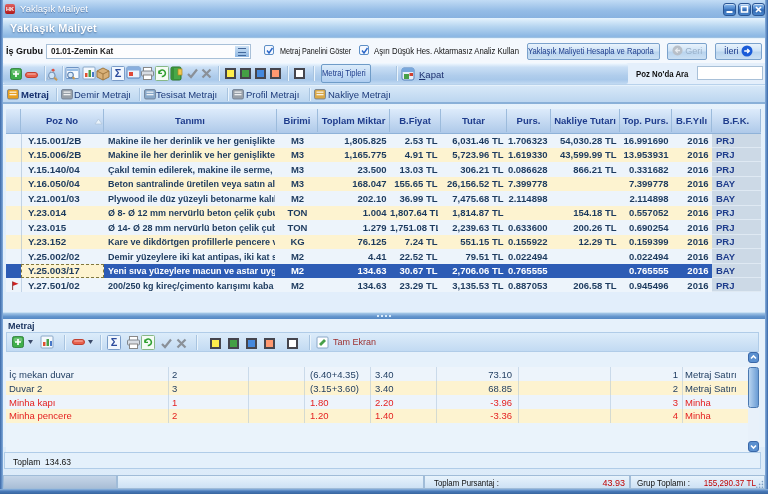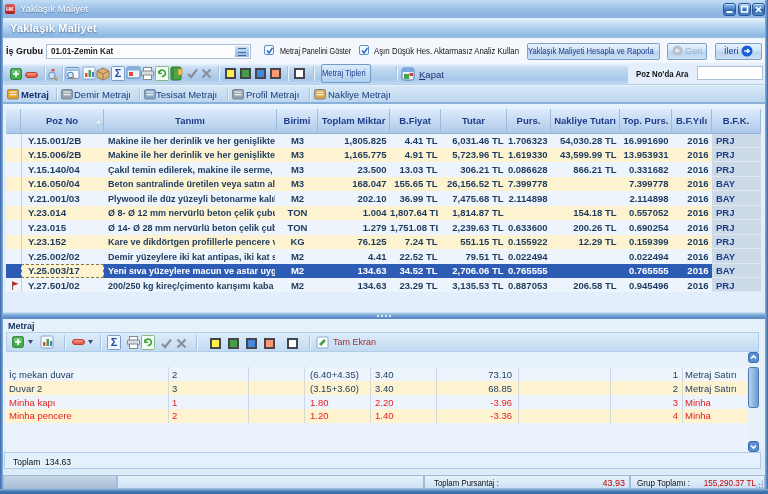--- a/index.html
+++ b/index.html
@@ -274,21 +274,21 @@
       <svg style="position:absolute;left:88px;top:9px" width="9" height="7">
         <path d="M4.5 1 L8 6 L1 6 Z" fill="#eaf3fb" stroke="#b0c4da" stroke-width=".7"></path>
       </svg>
     </div>
     <div class="row1 rw" style="left:6px;top:133.5px;width:755px;height:14.45px">
       <span style="left:15px;width:1px;top:0;height:14.45px;background:rgba(140,170,205,.45)"></span>
       <span style="left:22px;width:74px;font-size:9.8px">Y.15.001/2B</span>
       <span style="left:102px;width:167px;font-size:9px">Makine ile her derinlik ve her genişlikte yun</span>
       <span style="left:271px;width:41px;text-align:center;">M3</span>
       <span style="left:312px;width:68.5px;text-align:right;">1,805.825</span>
-      <span style="left:384px;width:47.5px;text-align:right;">4.41 TL</span>
+      <span style="left:384px;width:47.5px;text-align:right;">2.53 TL</span>
       <span style="left:435px;width:62.5px;text-align:right;">6,031.46 TL</span>
       <span style="left:501px;width:40.5px;text-align:right;">1.706323</span>
       <span style="left:545px;width:65.5px;text-align:right;">54,030.28 TL</span>
       <span style="left:614px;width:48.5px;text-align:right;">16.991690</span>
       <span style="left:666px;width:36.5px;text-align:right;">2016</span>
       <span style="left:706px;width:49px;top:0;height:14.45px;background:#ccd9e6;color:#1e3c8c;padding:1.5px 0 0 4px;box-shadow:inset 0 -1px 0 #dfe9f3">PRJ</span>
     </div>
     <div class="row1 ry" style="left:6px;top:147.95px;width:755px;height:14.45px">
       <span style="left:15px;width:1px;top:0;height:14.45px;background:rgba(140,170,205,.45)"></span>
       <span style="left:22px;width:74px;font-size:9.8px">Y.15.006/2B</span>
@@ -399,21 +399,21 @@
       <span style="left:706px;width:49px;top:0;height:14.45px;background:#ccd9e6;color:#1e3c8c;padding:1.5px 0 0 4px;box-shadow:inset 0 -1px 0 #dfe9f3">BAY</span>
     </div>
     <div class="row1" style="left:6px;top:263.54999999999995px;width:755px;height:14.45px;background:#2d5cb5;color:#fff">
       <span style="left:15px;width:1px;top:0;height:14.45px;background:rgba(140,170,205,.45)"></span>
       <span style="left:0;width:15px;height:14.45px;top:0;background:#2d5cb5"></span>
       <span style="left:15px;width:83px;top:0;height:14.45px;background:#fdf3d0;border:1px dashed #807840"></span>
       <span style="left:22px;width:74px;color:#1c3a5e;z-index:2;font-size:9.8px">Y.25.003/17</span>
       <span style="left:102px;width:167px;font-size:9px">Yeni sıva yüzeylere macun ve astar uygulan</span>
       <span style="left:271px;width:41px;text-align:center;">M2</span>
       <span style="left:312px;width:68.5px;text-align:right;">134.63</span>
-      <span style="left:384px;width:47.5px;text-align:right;">34.52 TL</span>
+      <span style="left:384px;width:47.5px;text-align:right;">30.67 TL</span>
       <span style="left:435px;width:62.5px;text-align:right;">2,706.06 TL</span>
       <span style="left:501px;width:40.5px;text-align:right;">0.765555</span>
       <span style="left:614px;width:48.5px;text-align:right;">0.765555</span>
       <span style="left:666px;width:36.5px;text-align:right;">2016</span>
       <span style="left:706px;width:49px;top:0;height:14.45px;background:#ccd9e6;color:#1e3c8c;padding:1.5px 0 0 4px;box-shadow:inset 0 -1px 0 #dfe9f3">BAY</span>
     </div>
     <div class="row1 rw" style="left:6px;top:278.0px;width:755px;height:14.45px">
       <span style="left:15px;width:1px;top:0;height:14.45px;background:rgba(140,170,205,.45)"></span>
       <svg style="position:absolute;left:4px;top:2px" width="10" height="11">
         <path d="M2.6 1.5 L8.5 3.8 L2.6 6.1 Z" fill="#d02020"></path>

